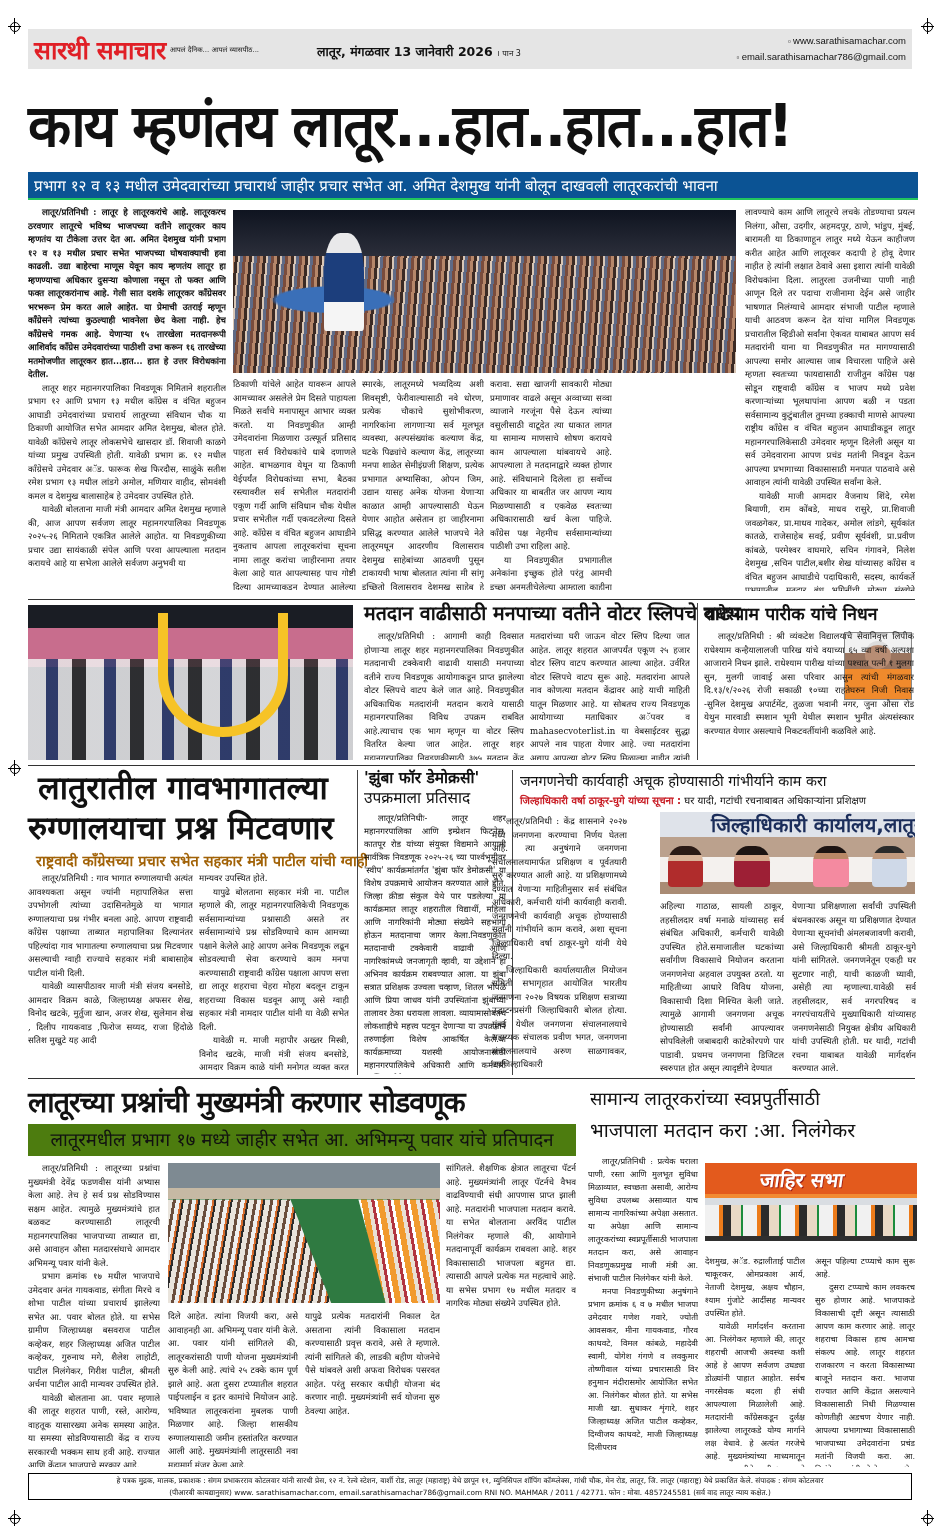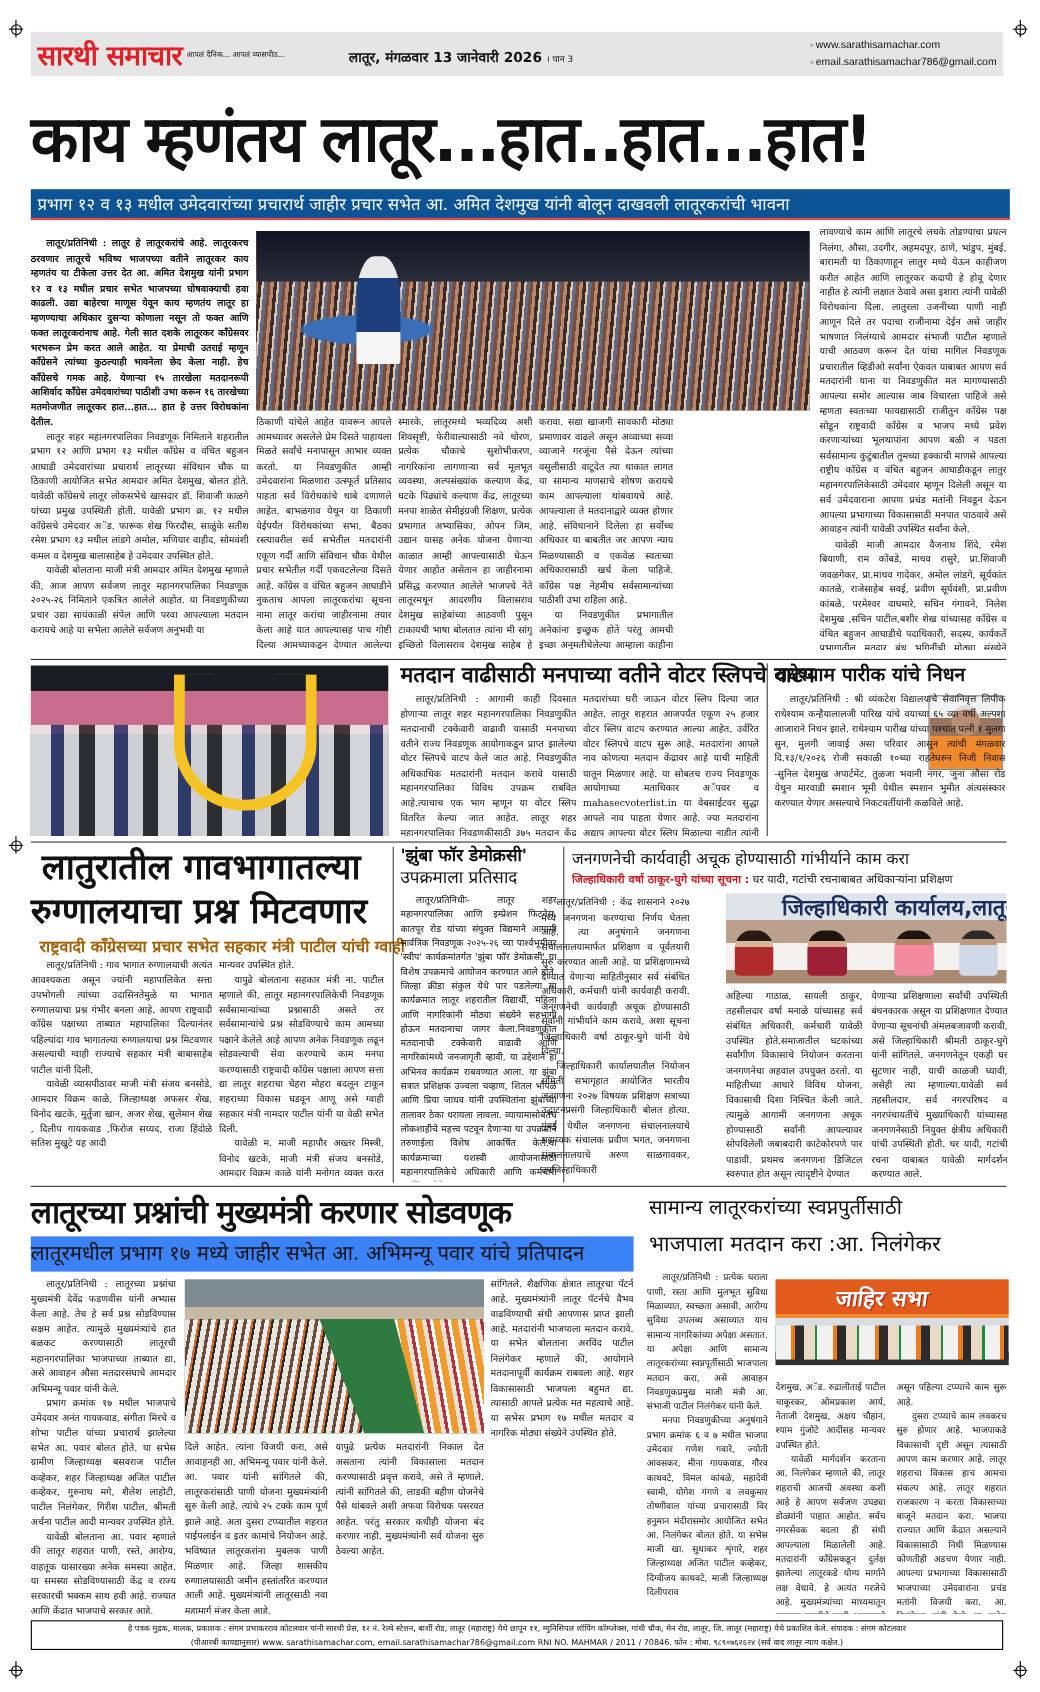--- a/index.html
+++ b/index.html
@@ -7,25 +7,25 @@
   .reg { position: absolute; width: 14px; height: 14px; }
   .reg::before { content: ""; position: absolute; left: 2px; top: 2px; width: 8px; height: 8px; border: 1px solid #000; border-radius: 50%; }
   .reg::after { content: ""; position: absolute; left: 6px; top: -2px; width: 1px; height: 16px; background: #000; }
   .reg span { position: absolute; left: 0; top: 6px; width: 13px; height: 1px; background: #000; }
 
   .masthead { position: absolute; left: 28px; top: 29px; width: 884px; height: 40px; background: #e5e5e5; display: flex; align-items: center; }
   .brand { color: #e01f26; font-family: "DejaVu Sans", sans-serif; font-weight: bold; font-size: 25px; margin-left: 6px; letter-spacing: -0.5px; }
   .tagline { font-size: 7px; margin-left: 4px; font-family: "DejaVu Sans", sans-serif; }
   .dateline { font-family: "DejaVu Sans", sans-serif; font-size: 12.5px; font-weight: bold; margin-left: 58px; margin-top: 4px; }
   .pageno { font-family: "DejaVu Sans", sans-serif; font-size: 8px; margin-left: 4px; margin-top: 6px; }
-  .contacts { margin-left: auto; margin-right: 6px; font-family: "Liberation Sans", sans-serif; font-size: 9.5px; line-height: 15px; }
+  .contacts { margin-left: auto; margin-right: 6px; font-family: "Liberation Sans", sans-serif; font-size: 9.5px; line-height: 15px; text-align: right; }
   .contacts div::before { content: "▫ "; font-size: 8px; }
 
   .mainhead { position: absolute; left: 28px; top: 88px; width: 890px; font-family: "DejaVu Sans", sans-serif; font-weight: bold; font-size: 58px; line-height: 76px; letter-spacing: -2px; transform: scaleX(0.97); transform-origin: left; white-space: nowrap; }
-  .bluebar { position: absolute; left: 28px; top: 172px; width: 890px; height: 28px; background: #0b5394; color: #fff; font-family: "DejaVu Sans", sans-serif; font-size: 15.2px; line-height: 28px; padding-left: 6px; white-space: nowrap; border-bottom: 2px solid #ef4444; }
+  .bluebar { position: absolute; left: 28px; top: 172px; width: 890px; height: 28px; background: #0b5394; color: #fff; font-family: "DejaVu Sans", sans-serif; font-size: 15.2px; line-height: 28px; padding-left: 6px; white-space: nowrap; border-bottom: 2px solid #22c55e; }
 
   .col { position: absolute; font-size: 8.6px; line-height: 13.5px; text-align: justify; overflow: hidden; }
   .col p { text-indent: 14px; }
   .photo { position: absolute; overflow: hidden; }
   .rule-h { position: absolute; height: 1px; background: #333; }
   .rule-v { position: absolute; width: 1px; background: #444; }
 
   .crowd1 { background:
       radial-gradient(circle at 70% 10%, #cfd6e8 0 6%, transparent 7%),
       radial-gradient(ellipse at 20% 55%, #3a6fb8 0 10%, transparent 11%),
@@ -50,21 +50,21 @@
   .crowd2 .rows { position:absolute; left:0; top:26%; width:100%; height:74%; background: repeating-linear-gradient(100deg, #e9e4dc 0 5px, #6a4d3c 5px 8px, #efefef 8px 12px, #d36a2b 12px 14px, #2b2b2b 14px 16px); clip-path: polygon(0 0, 45% 0, 60% 100%, 0 100%); }
   .crowd2 .rows2 { position:absolute; left:0; top:26%; width:100%; height:74%; background: repeating-linear-gradient(80deg, #f19a2e 0 6px, #e9e0d4 6px 10px, #b2343f 10px 13px, #fff 13px 16px); clip-path: polygon(70% 0, 100% 0, 100% 100%, 80% 100%); }
   .stage { background: linear-gradient(#e35a1d 0 40%, #f28a32 40% 45%, #d9dde2 45% 85%, #2f2f2f 85%); }
   .stage .title { position:absolute; left:26%; top:4%; color:#fff; font-family:"DejaVu Sans",sans-serif; font-weight:bold; font-size:20px; transform: skew(-8deg); text-shadow: 1px 1px 0 #9c1a12; }
   .stage .ppl { position:absolute; left:0; bottom:6%; width:100%; height:40%; background: repeating-linear-gradient(90deg, #f1f1f1 0 14px, #ec7b1a 14px 18px, #2b2b2b 18px 26px, #e9d9c5 26px 36px, #1c8c3d 36px 38px); }
   .portrait { background: linear-gradient(#f2f2f2 0 30%, #9a7560 30% 55%, #f08a2c 55%); }
   .portrait .head { position:absolute; left:30%; top:12%; width:40%; height:42%; background:#b88d74; border-radius:50%; border-top:4px solid #ddd; }
 
   .h2 { position: absolute; font-family: "DejaVu Sans", sans-serif; font-weight: bold; white-space: nowrap; }
   .footer { position: absolute; left: 28px; top: 1473px; width: 884px; height: 27px; border: 1px solid #000; font-family: "DejaVu Sans", sans-serif; font-size: 7.3px; line-height: 12px; text-align: center; padding-top: 1px; }
-  .pinkbar { position: absolute; left: 28px; top: 1124px; width: 548px; height: 32px; background: #3b82f6; font-family: "DejaVu Sans", sans-serif; font-size: 18.5px; line-height: 32px; text-align: left; white-space: nowrap; }
+  .pinkbar { position: absolute; left: 28px; top: 1124px; width: 548px; height: 32px; background: #4d7c0f; font-family: "DejaVu Sans", sans-serif; font-size: 18.5px; line-height: 32px; text-align: center; white-space: nowrap; }
 </style>
 </head>
 <body>
 
 <div class="reg" style="left:8px;top:20px">
     <span></span>
   </div>
 <div class="reg" style="left:921px;top:20px">
     <span></span>
   </div>
@@ -85,21 +85,21 @@
   <span class="pageno">। पान 3</span>
   <div class="contacts">
     <div>www.sarathisamachar.com</div>
     <div>email.sarathisamachar786@gmail.com</div>
   </div>
 </div>
 
 <div class="mainhead">काय म्हणंतय लातूर...हात..हात...हात!</div>
 <div class="bluebar">प्रभाग १२ व १३ मधील उमेदवारांच्या प्रचारार्थ जाहीर प्रचार सभेत आ. अमित देशमुख यांनी बोलून दाखवली लातूरकरांची भावना</div>
 
-<div class="col" style="left:28px;top:216px;width:198px;height:385px">
+<div class="col" style="left:28px;top:206px;width:198px;height:385px">
   <p style="font-weight:bold">लातूर/प्रतिनिधी : लातूर हे लातूरकरांचे आहे. लातूरकरच ठरवणार लातूरचे भविष्य भाजपच्या वतीने लातूरकर काय म्हणतंय या टीकेला उत्तर देत आ. अमित देशमुख यांनी प्रभाग १२ व १३ मधील प्रचार सभेत भाजपच्या घोषवाक्याची हवा काढली. उद्या बाहेरचा माणूस येवून काय म्हणतंय लातूर हा म्हणण्याचा अधिकार दुसऱ्या कोणाला नसून तो फक्त आणि फक्त लातूरकरांनाच आहे. गेली सात दशके लातूरकर कॉंग्रेसवर भरभरून प्रेम करत आले आहेत. या प्रेमाची उतराई म्हणून कॉंग्रेसने त्यांच्या कुठल्याही भावनेला छेद केला नाही. हेच कॉंग्रेसचे गमक आहे. येणाऱ्या १५ तारखेला मतदानरूपी आशिर्वाद कॉंग्रेस उमेदवारांच्या पाठीशी उभा करून १६ तारखेच्या मतमोजणीत लातूरकर हात...हात... हात हे उत्तर विरोधकांना देतील.</p>
   <p>लातूर शहर महानगरपालिका निवडणूक निमिताने शहरातील प्रभाग १२ आणि प्रभाग १३ मधील कॉंग्रेस व वंचित बहुजन आघाडी उमेदवारांच्या प्रचारार्थ लातूरच्या संविधान चौक या ठिकाणी आयोजित सभेत आमदार अमित देशमुख, बोलत होते. यावेळी कॉंग्रेसचे लातूर लोकसभेचे खासदार डॉ. शिवाजी काळगे यांच्या प्रमुख उपस्थिती होती. यावेळी प्रभाग क्र. १२ मधील कॉंग्रेसचे उमेदवार अॅड. फारूक शेख फिरदौस, साळुंके सतीश रमेश प्रभाग १३ मधील लांडगे अमोल, मणियार वाहीद, सोमवंशी कमल व देशमुख बालासाहेब हे उमेदवार उपस्थित होते.</p>
   <p>यावेळी बोलताना माजी मंत्री आमदार अमित देशमुख म्हणाले की, आज आपण सर्वजण लातूर महानगरपालिका निवडणूक २०२५-२६ निमिताने एकत्रित आलेले आहोत. या निवडणुकीच्या प्रचार उद्या सायंकाळी संपेल आणि परवा आपल्याला मतदान करायचे आहे या सभेला आलेले सर्वजण अनुभवी या</p>
 </div>
 
 <div class="photo crowd1" style="left:233px;top:210px;width:503px;height:163px">
   <div class="sky"></div>
     <div class="speaker"></div>
 </div>
 
@@ -230,14 +230,14 @@
   <p style="text-indent:0">देशमुख, अॅड. रुद्रालीताई पाटील चाकूरकर, ओमप्रकाश आर्य, नेताजी देशमुख, अक्षय चौहान, श्याम गुंजोटे आदींसह मान्यवर उपस्थित होते.</p>
   <p>यावेळी मार्गदर्शन करताना आ. निलंगेकर म्हणाले की, लातूर शहराची आजची अवस्था कशी आहे हे आपण सर्वजण उघड्या डोळ्यांनी पाहात आहोत. सर्वच नगरसेवक बदला ही संधी आपल्याला मिळालेली आहे. मतदारांनी कॉंग्रेसकडून दुर्लक्ष झालेल्या लातूरकडे योग्य मार्गाने लक्ष वेधावे. हे अत्यंत गरजेचे आहे. मुख्यमंत्र्यांच्या माध्यमातून लातूरला उजनीचे पाणी आणण्याचे काम हाती घेतले आहे. भूमिपूजन करण्यात आले</p>
 </div>
 <div class="col" style="left:815px;top:1255px;width:100px;height:212px;font-size:8.2px;line-height:13px">
   <p style="text-indent:0">असून पहिल्या टप्प्याचे काम सुरू आहे.</p>
   <p>दुसरा टप्प्याचे काम लवकरच सुरु होणार आहे. भाजपाकडे विकासाची दृष्टी असून त्यासाठी आपण काम करणार आहे. लातूर शहराचा विकास हाच आमचा संकल्प आहे. लातूर शहरात राजकारण न करता विकासाच्या बाजूने मतदान करा. भाजपा राज्यात आणि केंद्रात असल्याने विकासासाठी निधी मिळण्यास कोणतीही अडचण येणार नाही. आपल्या प्रभागाच्या विकासासाठी भाजपाच्या उमेदवारांना प्रचंड मतांनी विजयी करा. आ. निलंगेकर यांनी केले. या सभेस प्रभागातील मतदार बंधू-भगिनींची मोठ्या संख्येने उपस्थिती होती.</p>
 </div>
 
 <div class="footer">
   <div>हे पत्रक मुद्रक, मालक, प्रकाशक : संगम प्रभाकरराव कोटलवार यांनी सारथी प्रेस, १२ नं. रेल्वे स्टेशन, बार्शी रोड, लातूर (महाराष्ट्र) येथे छापून ११, म्युनिसिपल शॉपिंग कॉम्प्लेक्स, गांधी चौक, मेन रोड, लातूर, जि. लातूर (महाराष्ट्र) येथे प्रकाशित केले. संपादक : संगम कोटलवार</div>
-  <div>(पीआरबी कायद्यानुसार) www. sarathisamachar.com, email.sarathisamachar786@gmail.com RNI NO. MAHMAR / 2011 / 70846. फोन : मोबा. ९८९०७६२६२४ (सर्व वाद लातूर न्याय कक्षेत.)</div>
+  <div>(पीआरबी कायद्यानुसार) www. sarathisamachar.com, email.sarathisamachar786@gmail.com RNI NO. MAHMAR / 2011 / 42771. फोन : मोबा. 4857245581 (सर्व वाद लातूर न्याय कक्षेत.)</div>
 </div>
 
 </body></html>

